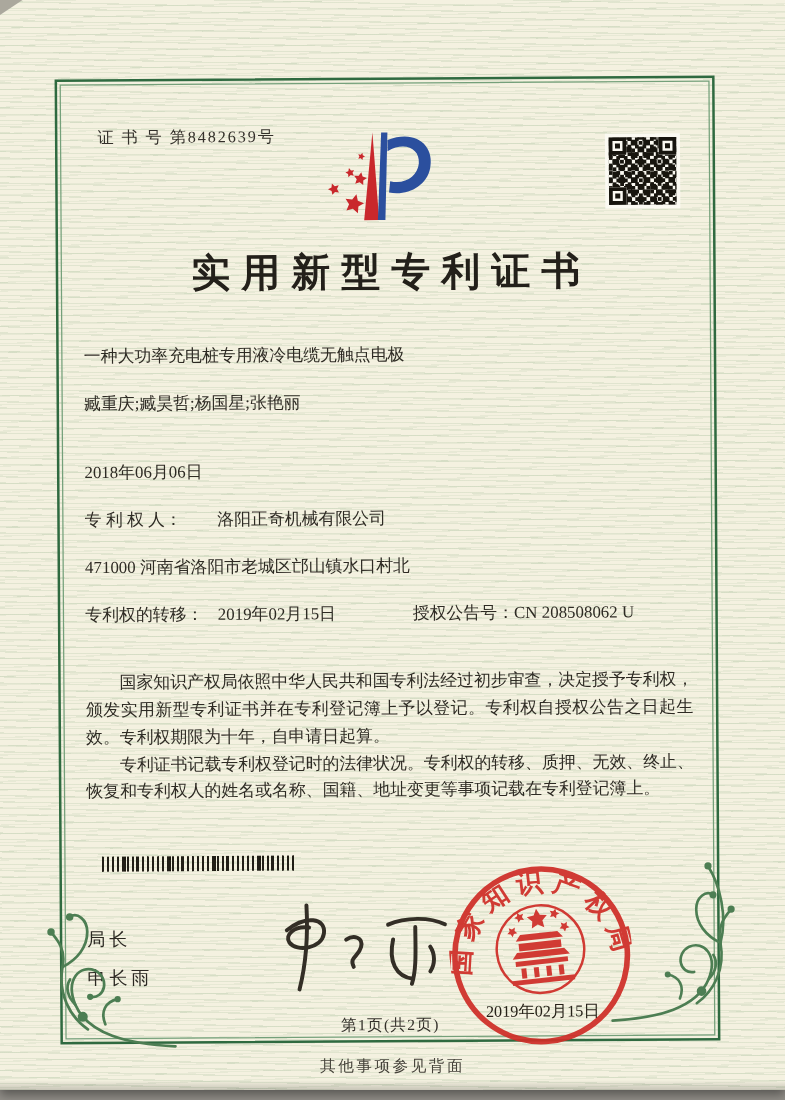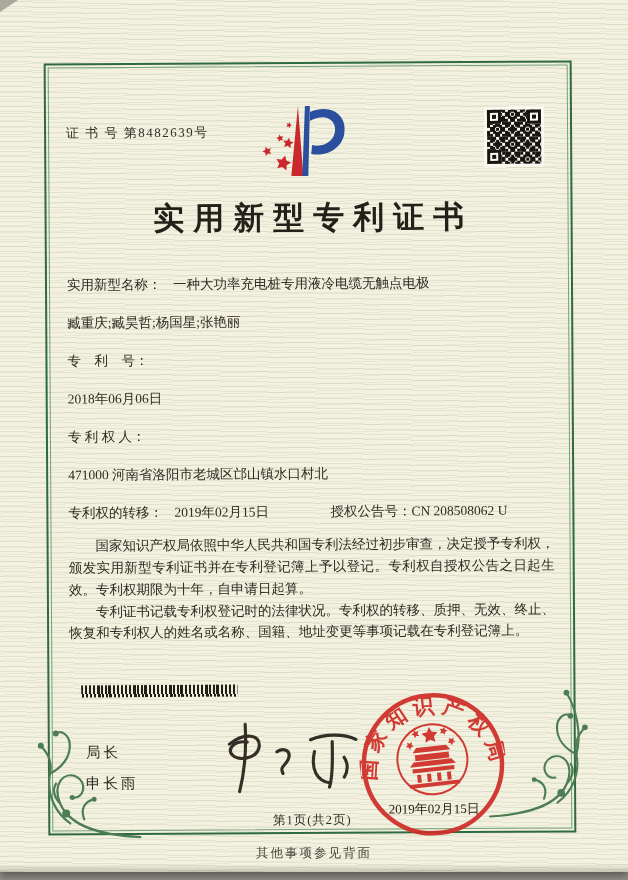--- a/index.html
+++ b/index.html
@@ -25,21 +25,21 @@
     content:"";position:absolute;left:0;right:0;bottom:0;height:8px;
     background:linear-gradient(rgba(0,0,0,0),rgba(0,0,0,.18));
   }
   
   .frame{
     position:absolute;left:46px;top:62px;width:524px;height:768px;
     border:2px solid #2f6a40;
     outline:1px solid #74a07a;outline-offset:-5px;
     transform:rotate(-0.35deg);
   }
-  .certno{position:absolute;left:20px;top:36px;font-size:13px;letter-spacing:1.5px;color:#33302a;margin-top:23px;}
+  .certno{position:absolute;left:32px;top:36px;font-size:13px;letter-spacing:1.5px;color:#33302a;}
   
   .logo{position:absolute;left:212px;top:34px;width:92px;height:84px;}
   
   .qr{position:absolute;left:438px;top:44px;width:60px;height:60px;background:#fbfaf2;}
   .qr-modules{
     position:absolute;inset:3px;
     background:
       repeating-conic-gradient(#17150e 0 25%, rgba(0,0,0,0) 0 50%) 0 0/6px 6px,
       repeating-conic-gradient(#17150e 0 25%, rgba(0,0,0,0) 0 50%) 3px 2px/10px 10px;
   }
@@ -62,21 +62,21 @@
     font-size:13.5px;line-height:1.62;color:#2e2b24;text-align:justify;
   }
   .paras p{margin:0;text-indent:2em;}
   
   .barcode{
     position:absolute;left:32px;top:620px;width:156px;height:12px;
     background:
       repeating-linear-gradient(90deg,#211e16 0 2px,rgba(0,0,0,0) 2px 4px),
       repeating-linear-gradient(90deg,#211e16 0 1px,rgba(0,0,0,0) 1px 9px);
   }
-  .signer{position:absolute;left:36px;top:672px;font-size:14.5px;letter-spacing:3px;color:#2b2822;line-height:31px;}
+  .signer{position:absolute;left:20px;top:672px;font-size:14.5px;letter-spacing:3px;color:#2b2822;line-height:31px;}
   .signature{position:absolute;left:128px;top:650px;width:212px;height:84px;}
   .seal{position:absolute;left:310px;top:628px;width:146px;height:146px;transform:rotate(-6deg);opacity:.93;}
   .seal-date{position:absolute;left:307px;top:737px;width:154px;text-align:center;font-size:13px;color:#262118;z-index:5;}
   .pageno{position:absolute;left:0;width:100%;top:748px;text-align:center;font-size:12.5px;color:#33302a;letter-spacing:1px;}
   .fl-left{position:absolute;left:-14px;bottom:-8px;width:108px;height:140px;}
   .fl-right{position:absolute;right:-16px;bottom:-6px;width:104px;height:168px;transform:scaleX(-1);}
   .backnote{
     position:absolute;left:0;width:100%;top:845px;text-align:center;
     font-size:12.5px;color:#45423a;letter-spacing:2px;
   }
@@ -112,34 +112,33 @@
       <div class="qr-modules"></div>
       <div class="finder tl"></div>
       <div class="finder tr"></div>
       <div class="finder bl"></div>
     </div>
 
     <div class="title">实用新型专利证书</div>
 
     <div class="fields">
       <div class="frow">
-        <span class="lab">实用新型名称：</span>
         <span class="val">一种大功率充电桩专用液冷电缆无触点电极</span>
       </div>
       <div class="frow">
         <span class="val">臧重庆;臧昊哲;杨国星;张艳丽</span>
       </div>
       <div class="frow">
-        <span class="lab">专　利　号：</span>
       </div>
       <div class="frow">
         <span class="val">2018年06月06日</span>
       </div>
       <div class="frow">
         <span class="lab">专 利 权 人：</span>
+        <span class="val">洛阳正奇机械有限公司</span>
       </div>
       <div class="frow">
         <span class="val">471000 河南省洛阳市老城区邙山镇水口村北</span>
       </div>
       <div class="frow grant">
         <span class="pair">
           <span class="lab">专利权的转移：</span>
           <span class="val">2019年02月15日</span>
         </span>
         <span class="pair pair2">

